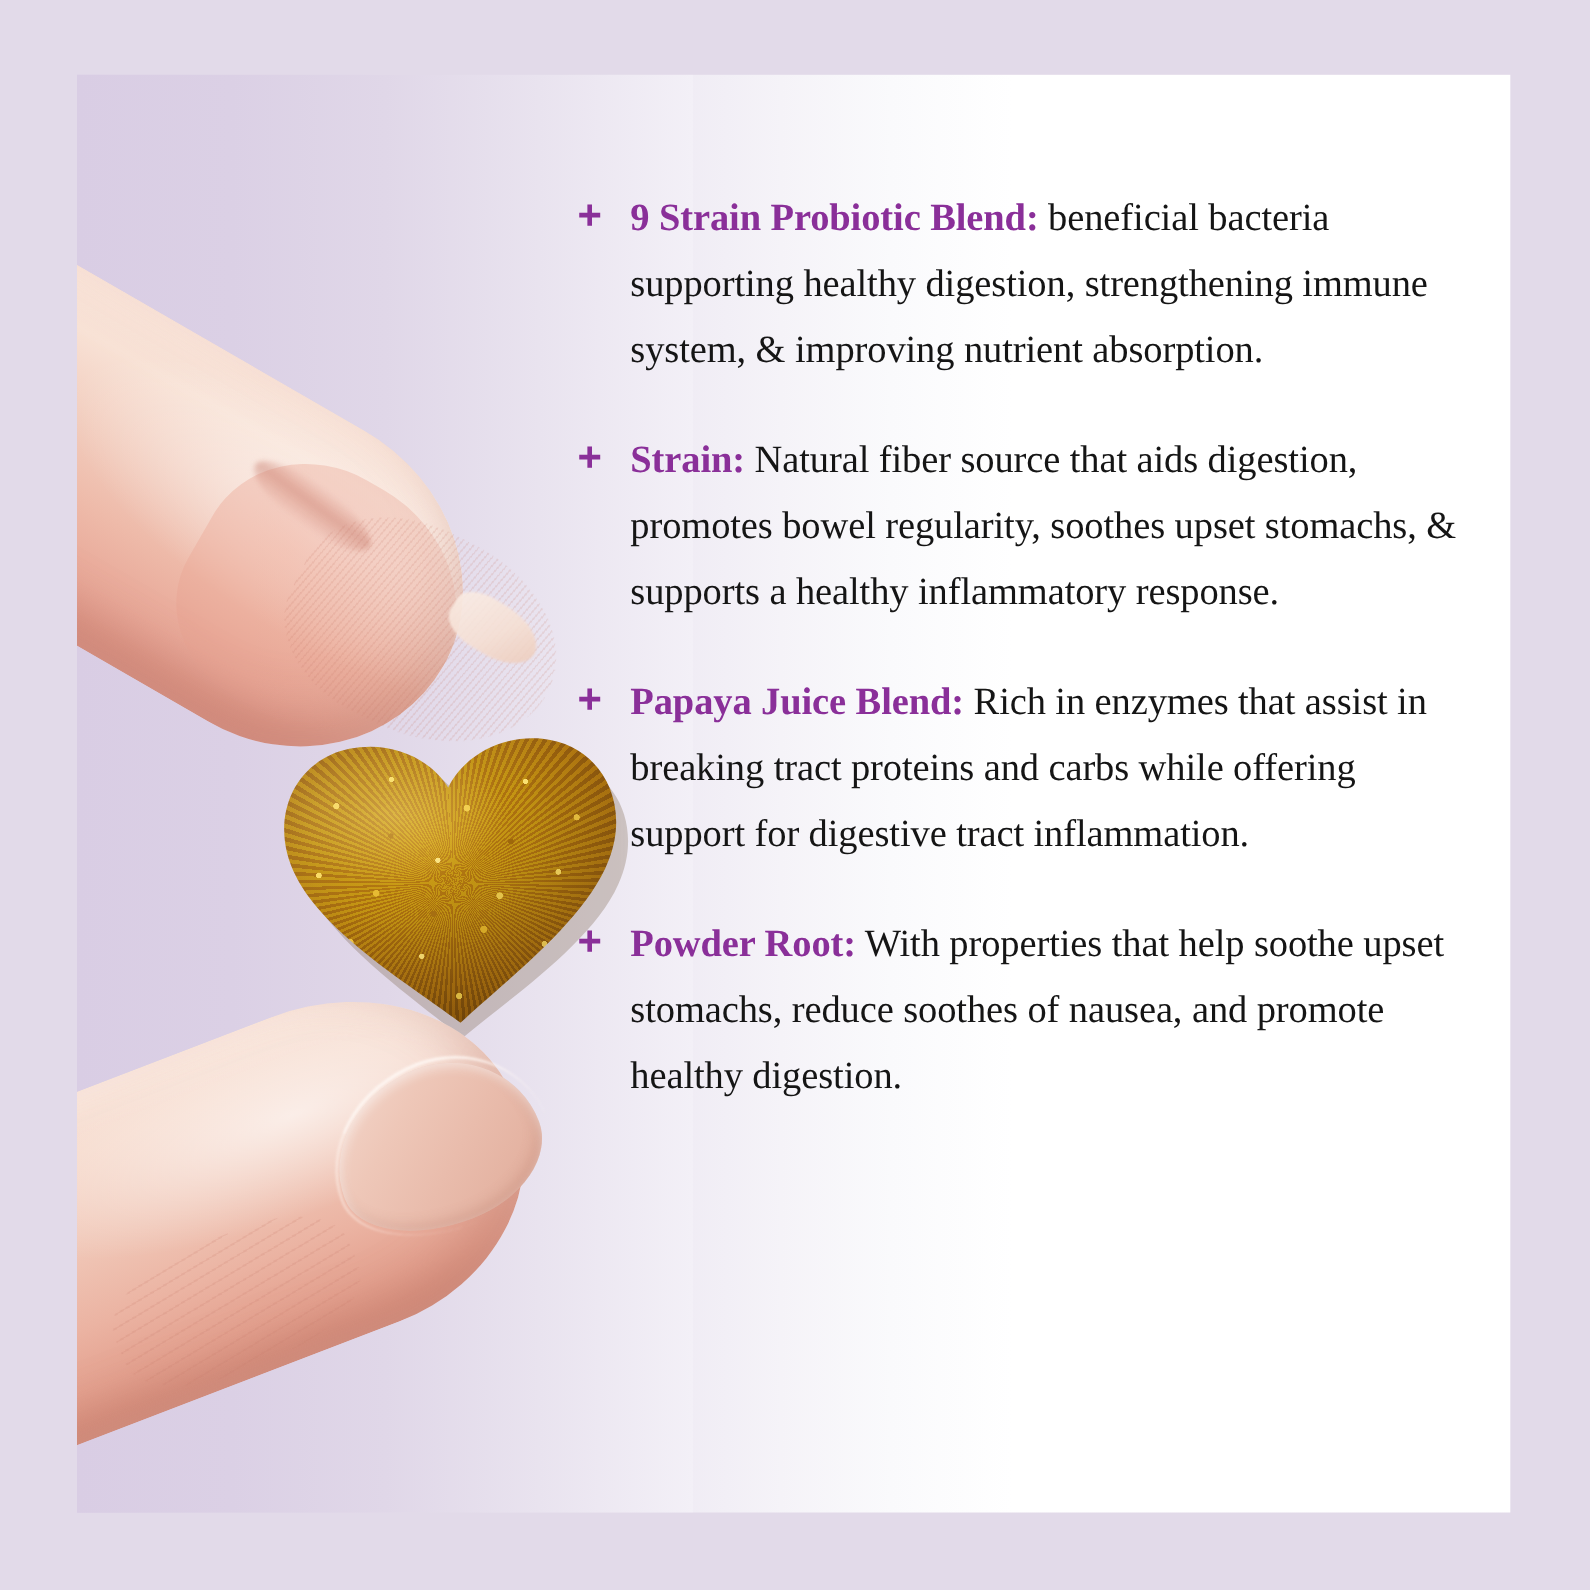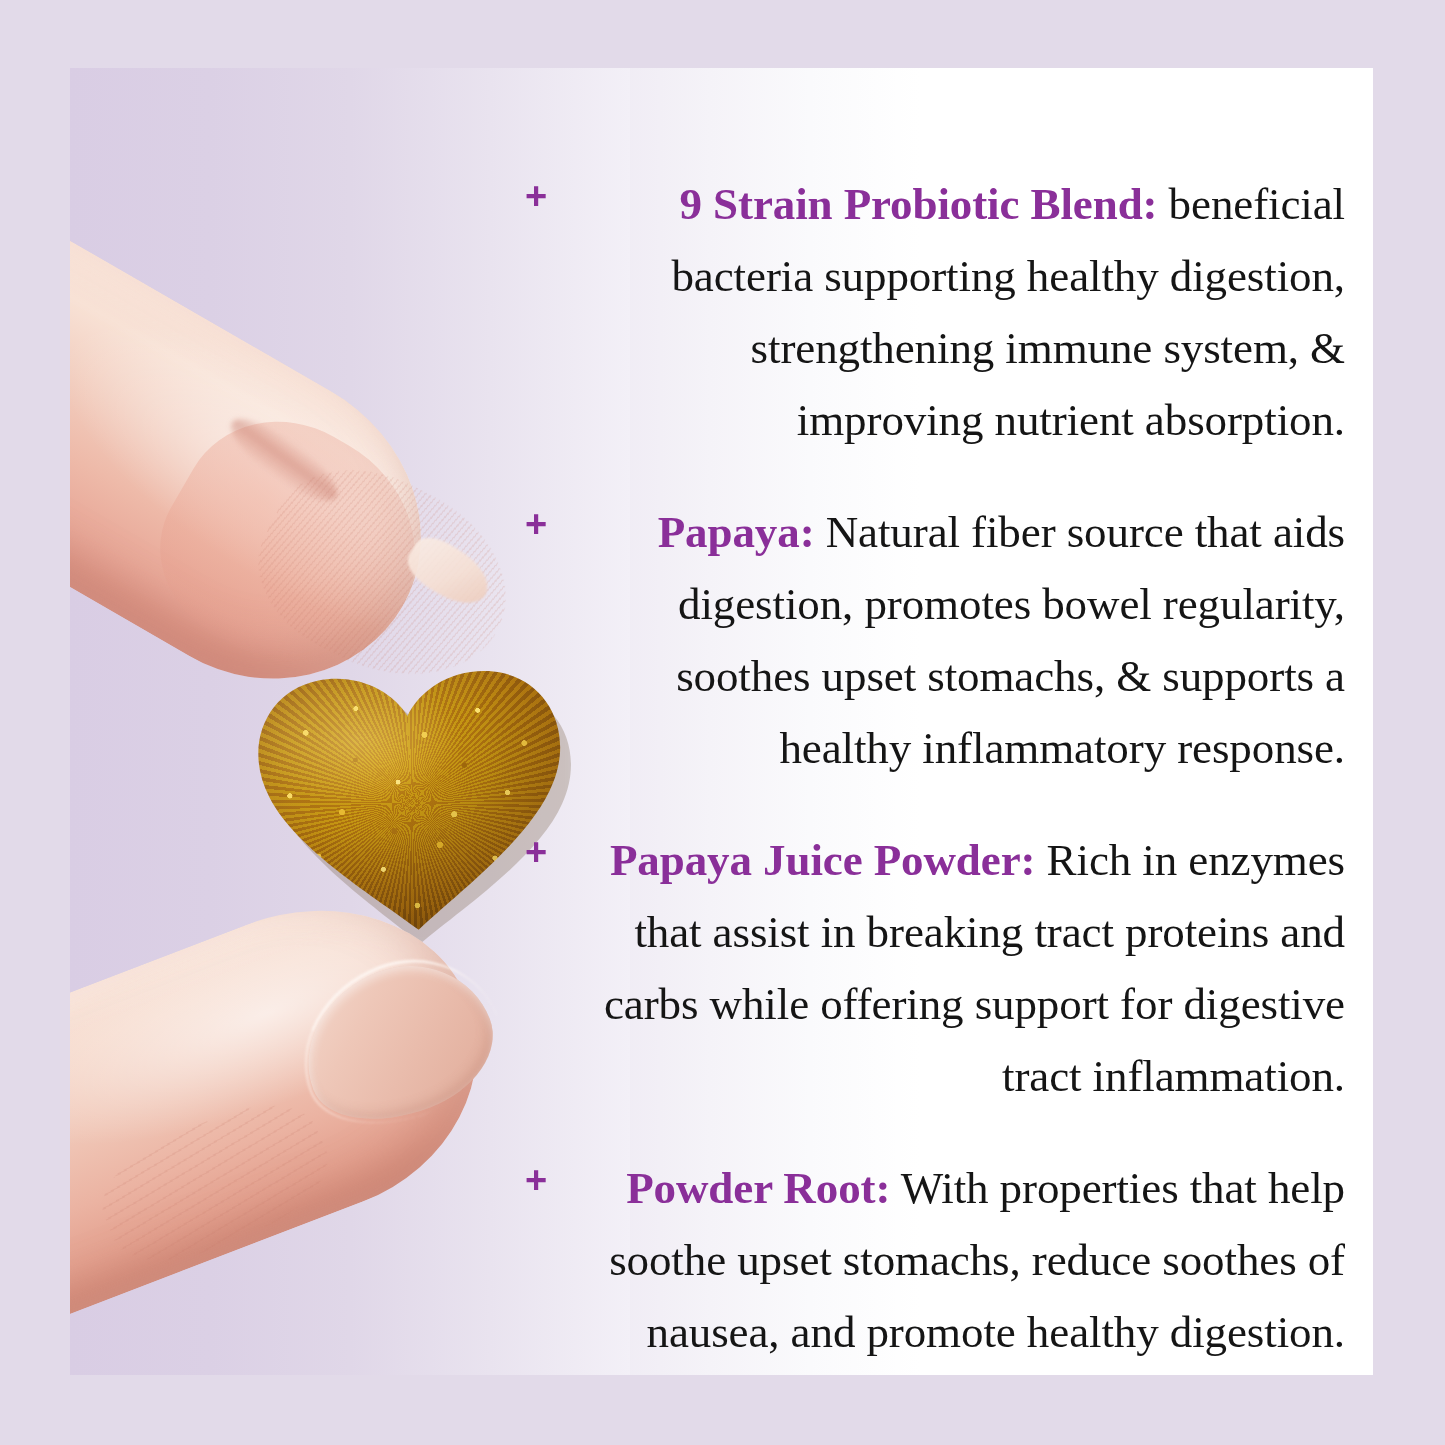--- a/index.html
+++ b/index.html
@@ -279,25 +279,24 @@
     width: 48px;
     color: #8a2f99;
     font-size: 38px;
     font-weight: 700;
     line-height: 52px;
     font-family: "Liberation Sans", sans-serif;
     padding-top: 2px;
   }
   .btext {
     flex: 1 1 auto;
-    font-size: 45px;
-    line-height: 72px;
+    font-size: 35px;
+    line-height: 60px;
     color: #151515;
     letter-spacing: -0.1px;
-    text-align: right;
   }
   .term {
     color: #8a2f99;
     font-weight: 700;
   }
 </style>
 </head>
 <body>
 
 <div class="canvas">
@@ -326,26 +325,26 @@
 
     <div class="text-col">
 
       <div class="bullet">
         <span class="plus">+</span>
         <span class="btext"><span class="term">9 Strain Probiotic Blend:</span><span> beneficial bacteria supporting healthy digestion, strengthening immune system, &amp; improving nutrient absorption.</span></span>
       </div>
 
       <div class="bullet">
         <span class="plus">+</span>
-        <span class="btext"><span class="term">Papaya:</span><span> Natural fiber source that aids digestion, promotes bowel regularity, soothes upset stomachs, &amp; supports a healthy inflammatory response.</span></span>
+        <span class="btext"><span class="term">Strain:</span><span> Natural fiber source that aids digestion, promotes bowel regularity, soothes upset stomachs, &amp; supports a healthy inflammatory response.</span></span>
       </div>
 
       <div class="bullet">
         <span class="plus">+</span>
-        <span class="btext"><span class="term">Papaya Juice Powder:</span><span> Rich in enzymes that assist in breaking tract proteins and carbs while offering support for digestive tract inflammation.</span></span>
+        <span class="btext"><span class="term">Papaya Juice Blend:</span><span> Rich in enzymes that assist in breaking tract proteins and carbs while offering support for digestive tract inflammation.</span></span>
       </div>
 
       <div class="bullet">
         <span class="plus">+</span>
         <span class="btext"><span class="term">Powder Root:</span><span> With properties that help soothe upset stomachs, reduce soothes of nausea, and promote healthy digestion.</span></span>
       </div>
 
     </div>
 
   </div>

